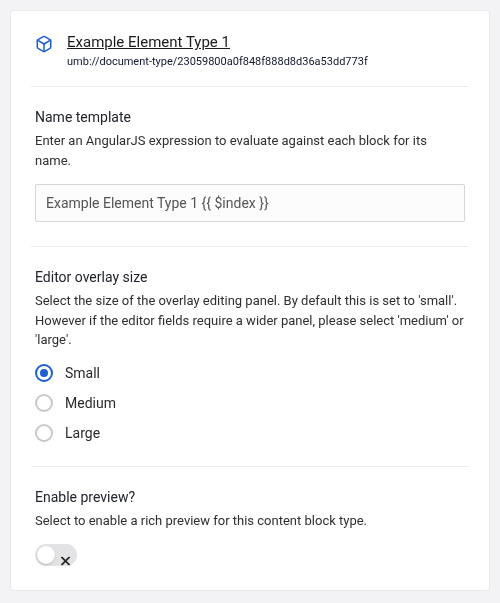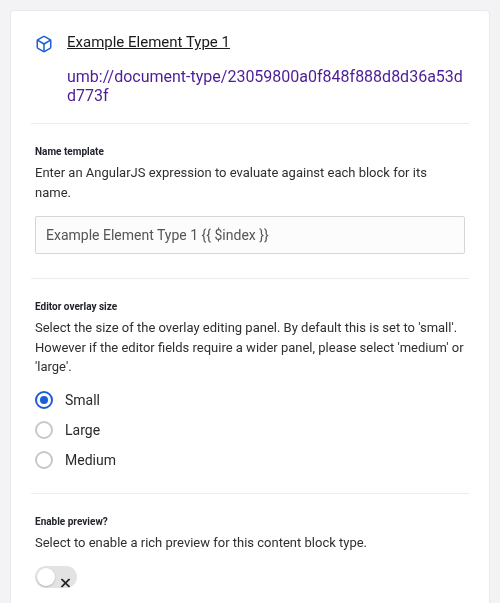--- a/index.html
+++ b/index.html
@@ -40,36 +40,36 @@
     min-width: 0;
   }
   .header-title {
     font-size: 15px;
     font-weight: 400;
     color: #1b1b1b;
     line-height: 1.2;
     text-decoration: underline;
   }
   .header-sub {
-    margin-top: 16px;
-    font-size: 16px;
-    color: #4c1d95;
+    margin-top: 4px;
+    font-size: 11px;
+    color: #0f172a;
     word-break: break-all;
   }
   .divider {
     height: 1px;
     background: #ececee;
     margin: 0 20px;
   }
   .section {
     padding: 22px 24px 24px 24px;
   }
   .section-title {
-    font-size: 10px;
-    font-weight: 700;
+    font-size: 14px;
+    font-weight: 400;
     color: #20232b;
     margin-bottom: 6px;
   }
   .section-desc {
     font-size: 13px;
     color: #2f2f2f;
     line-height: 1.5;
     margin-bottom: 14px;
   }
   .text-input {
@@ -185,25 +185,25 @@
       <div class="section-desc">Select the size of the overlay editing panel. By default this is set to 'small'. However if the editor fields require a wider panel, please select 'medium' or 'large'.</div>
       <div class="radio-group" id="radio-group">
           <div class="radio-item">
             <div class="radio-circle selected">
               <div class="radio-dot"></div>
             </div>
             <span class="radio-label">Small</span>
           </div>
           <div class="radio-item">
             <div class="radio-circle"></div>
-            <span class="radio-label">Large</span>
+            <span class="radio-label">Medium</span>
           </div>
           <div class="radio-item">
             <div class="radio-circle"></div>
-            <span class="radio-label">Medium</span>
+            <span class="radio-label">Large</span>
           </div>
         </div>
     </div>
 
     <div class="divider"></div>
 
     <div class="section">
       <div class="section-title">Enable preview?</div>
       <div class="section-desc">Select to enable a rich preview for this content block type.</div>
       <div class="toggle">

